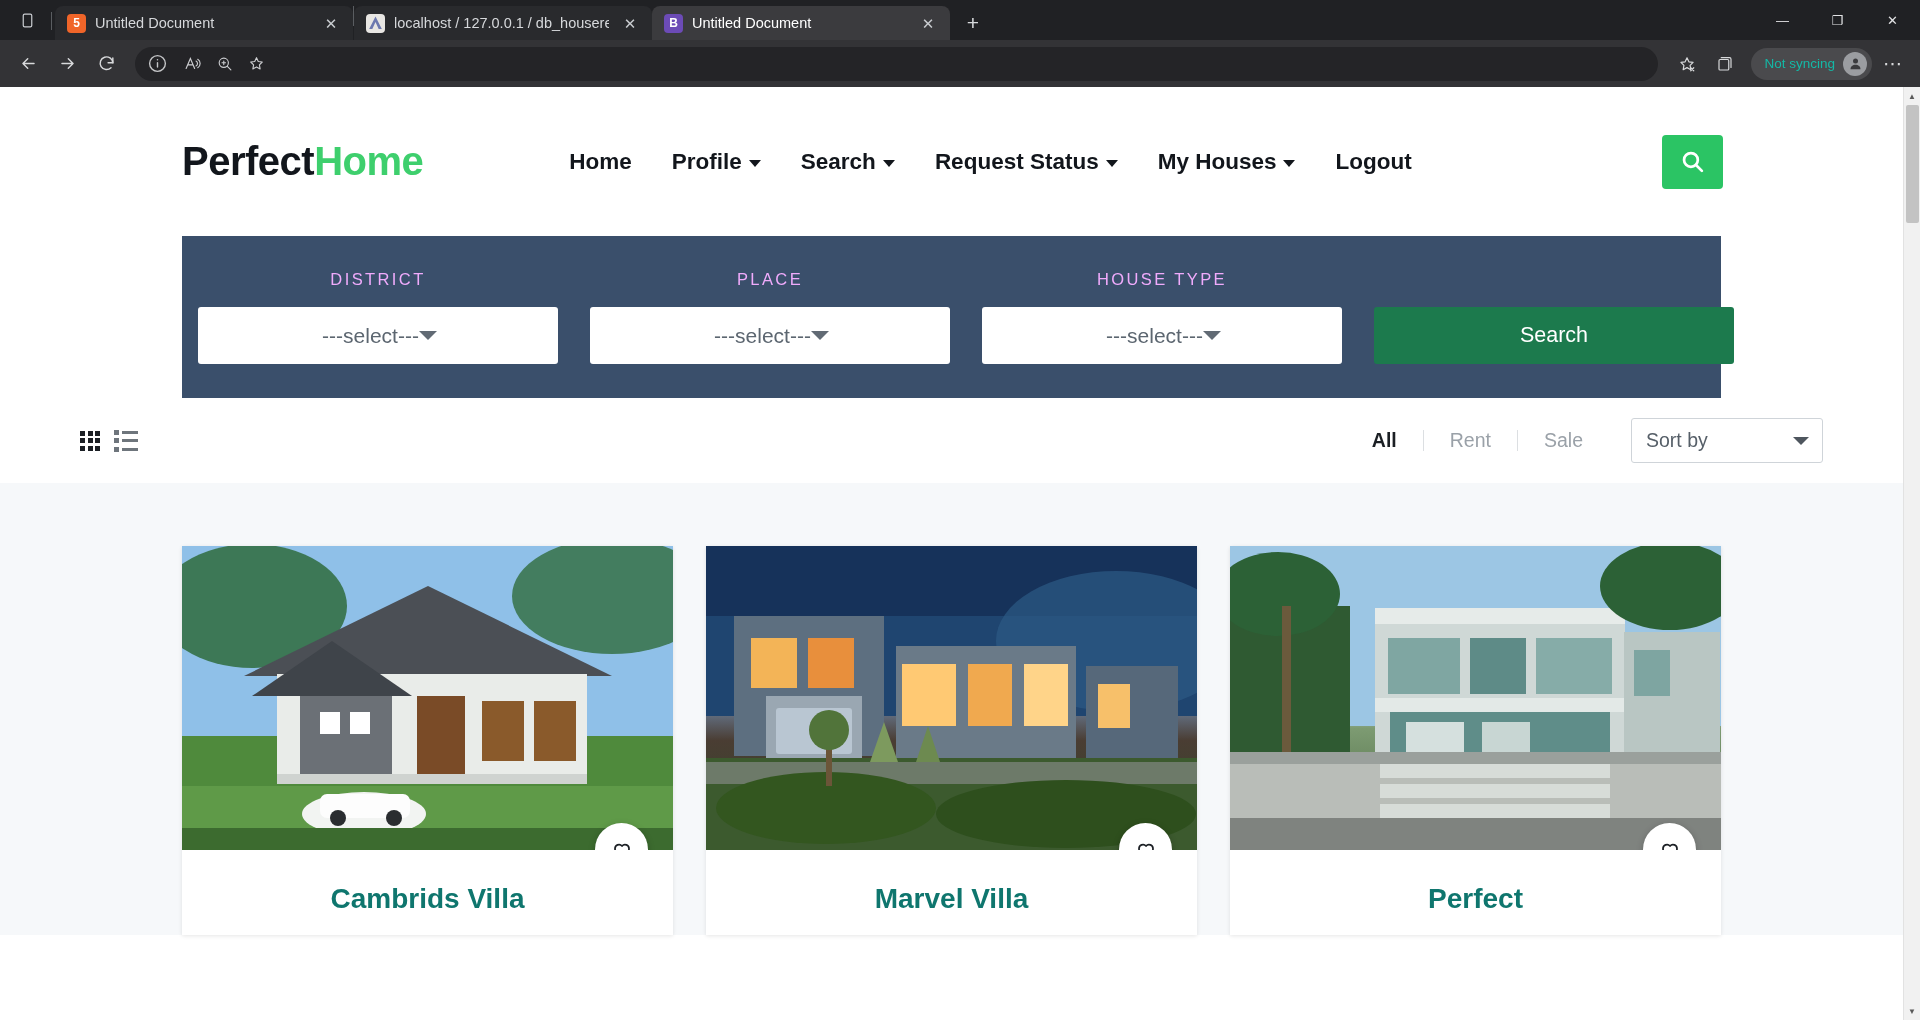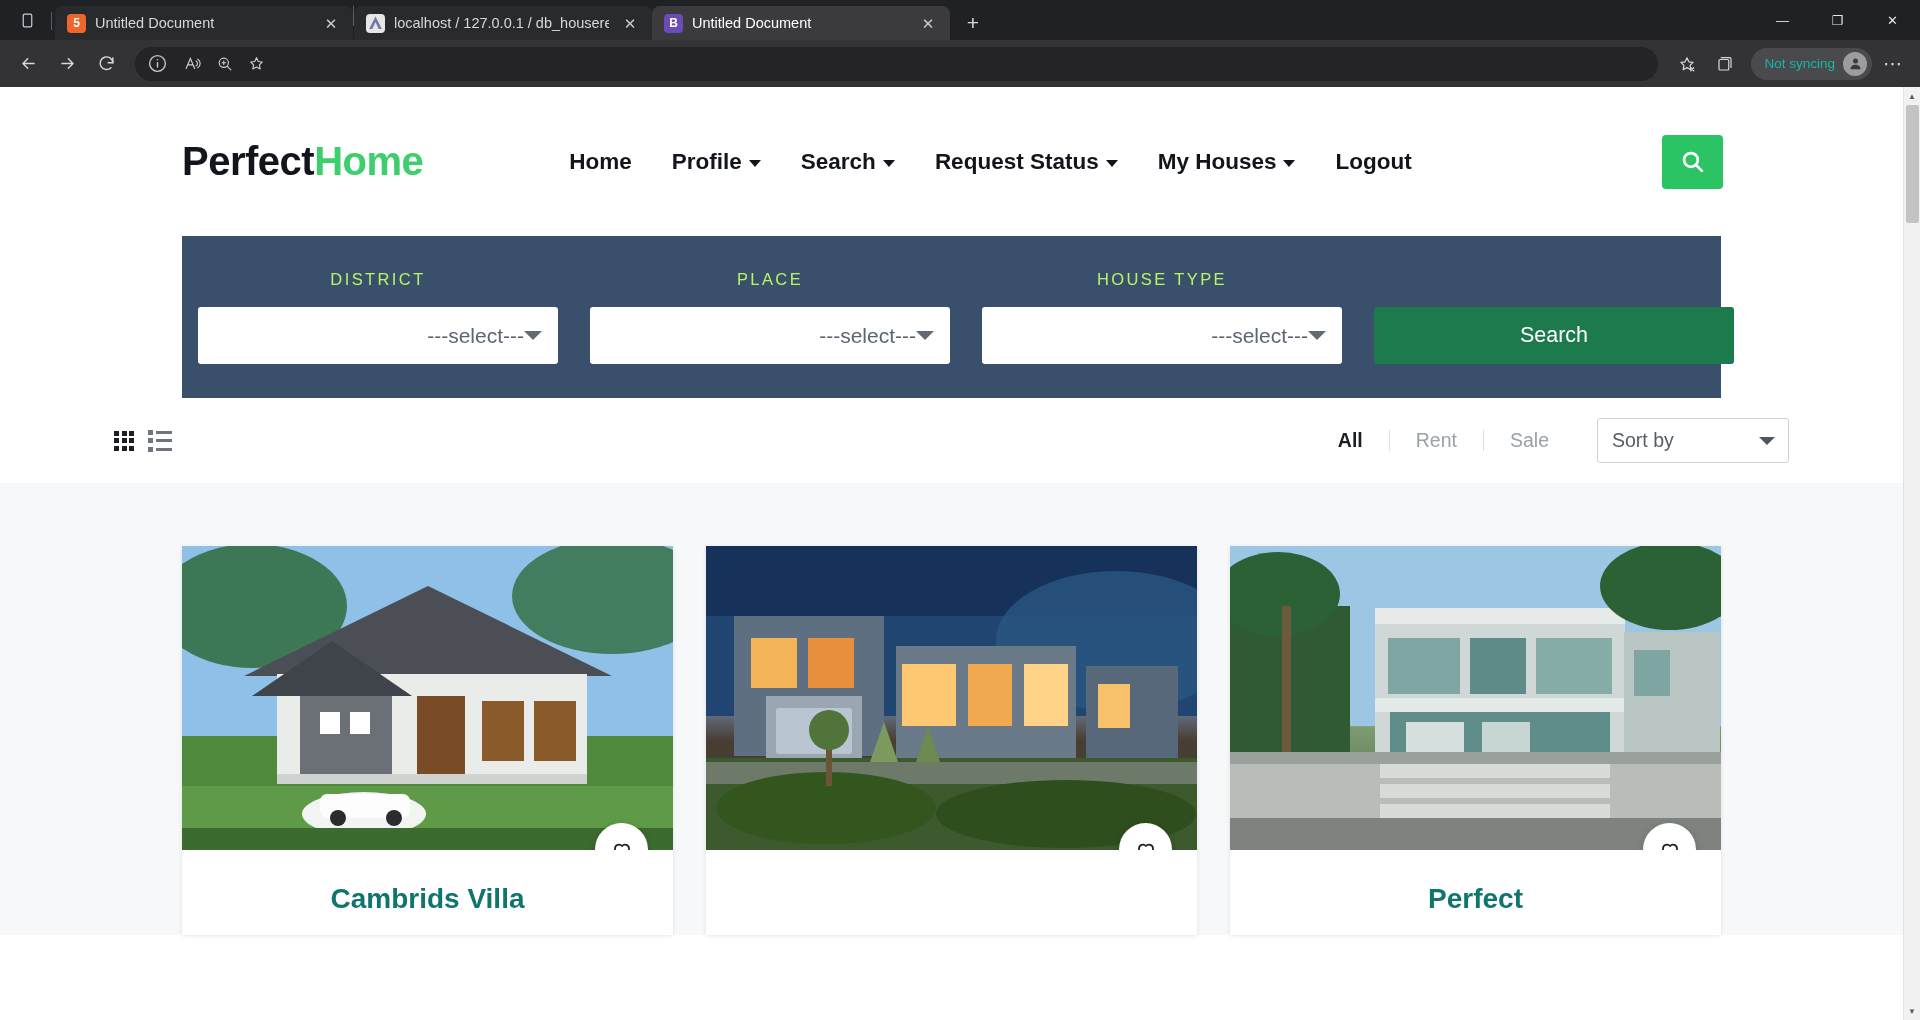--- a/index.html
+++ b/index.html
@@ -142,42 +142,42 @@
 
   
   .filter-wrap { padding:0 182px; background:#fff; }
   .filterbar {
     background:#3a4f6b; padding:34px 16px 34px 16px; display:flex; align-items:flex-end;
     gap:32px;
   }
   .filter-field { display:flex; flex-direction:column; align-items:center; }
   .filter-field.fd { width:360px; }
   .filter-label {
-    font-size:16.5px; letter-spacing:2.4px; color:#bef264; font-weight:500;
+    font-size:16.5px; letter-spacing:2.4px; color:#f0abfc; font-weight:500;
     margin-bottom:18px; text-align:center;
   }
   .select-box {
     width:360px; height:57px; background:#ffffff; border-radius:3px;
-    display:flex; align-items:center; justify-content:flex-end;
+    display:flex; align-items:center; justify-content:center;
     padding:0 16px 0 19px;
   }
   .select-text { font-size:21px; color:#5c6670; }
   .sel-caret {
     width:0; height:0; border-left:9px solid transparent; border-right:9px solid transparent;
     border-top:9px solid #616a74;
   }
   .search-submit {
     width:360px; height:57px; background:#1c7a4d; border-radius:3px;
     display:flex; align-items:center; justify-content:center;
     color:#ffffff; font-size:21.5px;
   }
 
   
   .listbar {
-    padding:0 114px; height:85px; display:flex; align-items:center;
+    padding:0 80px; height:85px; display:flex; align-items:center;
     background:#ffffff;
   }
   .view-toggles { display:flex; align-items:center; gap:14px; }
   .vt { display:flex; }
   .vt-grid { display:grid; grid-template-columns:repeat(3,5px); grid-template-rows:repeat(3,5px); gap:2.5px; }
   .vt-grid i { background:#1b1f24; display:block; }
   .vt-list { display:flex; flex-direction:column; gap:3.5px; }
   .vt-list span { display:flex; align-items:center; gap:3px; }
   .vt-list i.sq { width:5px; height:5px; background:#6e757c; }
   .vt-list i.ln { width:16px; height:3px; background:#6e757c; }
@@ -529,20 +529,23 @@
               <path d="M222 180 l12 36 -24 0z" fill="#6d8a50"></path>
               <rect x="120" y="190" width="6" height="50" fill="#6b5538"></rect>
               <circle cx="123" cy="184" r="20" fill="#51743a"></circle>
             </svg>
             <div class="fav-btn">
               <svg viewBox="0 0 24 24" fill="none" stroke="currentColor" stroke-width="1.7">
                   <path d="M12 20s-7-4.6-7-9.3A4 4 0 0 1 12 8a4 4 0 0 1 7 2.7C19 15.4 12 20 12 20z" stroke-linejoin="round"></path>
                 </svg>
             </div>
           </div>
+          <div class="card-body">
+            <div class="card-title">Marvel Villa</div>
+          </div>
         </div>
 
         <div class="card">
           <div class="card-photo">
             <div class="sky s3"></div>
             <svg class="ill" style="left:0;top:0;width:492px;height:304px" viewBox="0 0 492 304" preserveAspectRatio="none">
               <rect x="0" y="0" width="492" height="180" fill="#9cc6e4"></rect>
               <rect x="145" y="62" width="250" height="150" fill="#cfd8d6"></rect>
               <rect x="145" y="62" width="250" height="16" fill="#e6ebe9"></rect>
               <rect x="158" y="92" width="72" height="56" fill="#7fa6a2"></rect>

